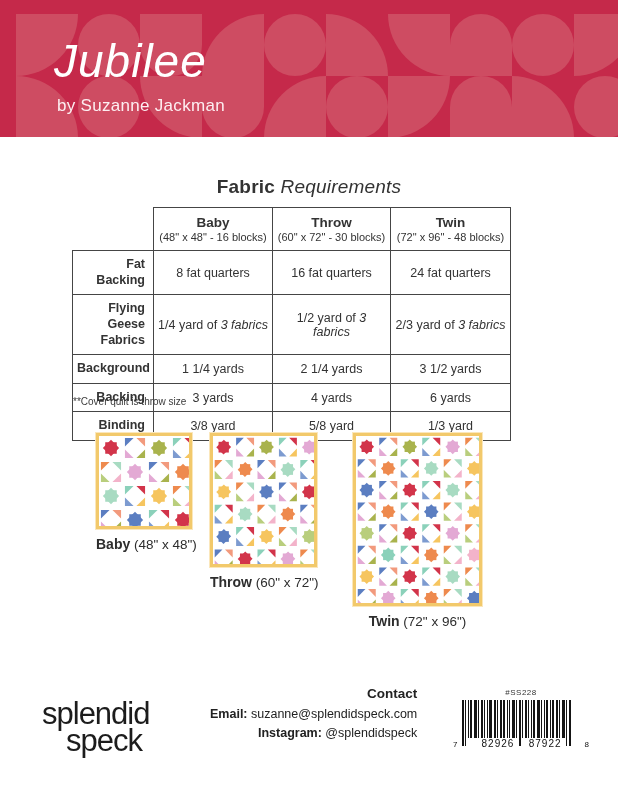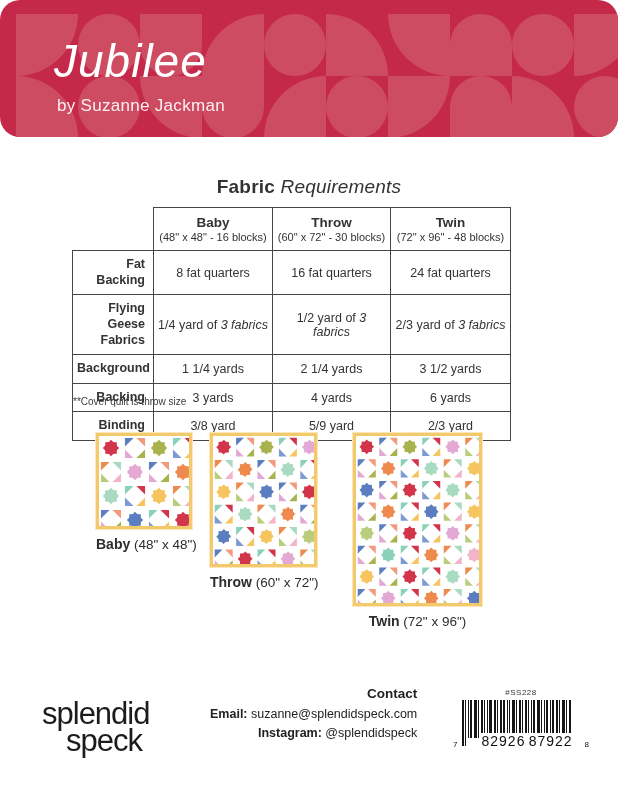--- a/index.html
+++ b/index.html
@@ -78,32 +78,32 @@
   .contact .hd { font-weight:700; font-size:13.5px; margin-bottom:4px; }
   .contact .cline { line-height:19px; }
   .contact .cline b { font-weight:700; }
 
   .barcode { position:absolute; left:452px; top:688px; width:138px; }
   .barcode .sku { text-align:center; font-size:8px; color:#333; margin-bottom:3px; letter-spacing:.5px; }
   .bars { position:relative; height:46px; margin:0 10px; display:flex; align-items:flex-start; }
   .bars .bar { background:#151515; }
   .bars .dg {
     position:absolute; bottom:-3px; background:#fff; padding:0 3px;
-    font-size:14px; color:#111; letter-spacing:1px;
+    font-size:10px; color:#111; letter-spacing:1px;
   }
   .bars .g1 { left:14%; } .bars .g2 { left:54%;text-align:center; }
   .bars .outer { position:absolute; bottom:-3px; font-size:8px; color:#111; background:transparent; padding:0; }
   .bars .o1 { left:-9px; } .bars .o2 { right:-9px; }
 </style>
 </head>
 <body>
 
 <div class="page">
 
-  <header class="header" id="header" style="background: rgb(197, 41, 74); border-radius: 20px;">
+  <header class="header" id="header" style="background: rgb(197, 41, 74);">
       <div class="shape" style="left: 574px; top: 76px; background: rgb(206, 76, 98); border-radius: 50%;"></div>
       <div class="shape" style="left: 512px; top: 76px; background: rgb(206, 76, 98); border-radius: 0px 100% 0px 0px;"></div>
       <div class="shape" style="left: 450px; top: 76px; background: rgb(206, 76, 98); border-radius: 50% 50% 0px 0px;"></div>
       <div class="shape" style="left: 388px; top: 76px; background: rgb(206, 76, 98); border-radius: 0px 0px 100%;"></div>
       <div class="shape" style="left: 326px; top: 76px; background: rgb(206, 76, 98); border-radius: 50%;"></div>
       <div class="shape" style="left: 264px; top: 76px; background: rgb(206, 76, 98); border-radius: 100% 0px 0px;"></div>
       <div class="shape" style="left: 202px; top: 76px; background: rgb(206, 76, 98); border-radius: 0px 0px 50% 50%;"></div>
       <div class="shape" style="left: 140px; top: 76px; background: rgb(206, 76, 98); border-radius: 0px 0px 0px 100%;"></div>
       <div class="shape" style="left: 78px; top: 76px; background: rgb(206, 76, 98); border-radius: 50%;"></div>
       <div class="shape" style="left: 16px; top: 76px; background: rgb(206, 76, 98); border-radius: 0px 100% 0px 0px;"></div>
@@ -160,22 +160,22 @@
         </tr>
         <tr>
           <th class="rowhead">Backing</th>
           <td>3 yards</td>
           <td>4 yards</td>
           <td>6 yards</td>
         </tr>
         <tr>
           <th class="rowhead">Binding</th>
           <td>3/8 yard</td>
-          <td>5/9 yard</td>
-          <td>2/3 yard</td>
+          <td>5/8 yard</td>
+          <td>1/3 yard</td>
         </tr>
       </tbody>
     </table>
 
   <p class="footnote">**Cover quilt is throw size</p>
 
   <section class="quilts" id="quilts">
       <figure class="quilt q0">
         <svg width="96" height="96">
           <rect x="6.24" y="6.24" width="11.52" height="11.52" fill="#d2344a"></rect>

